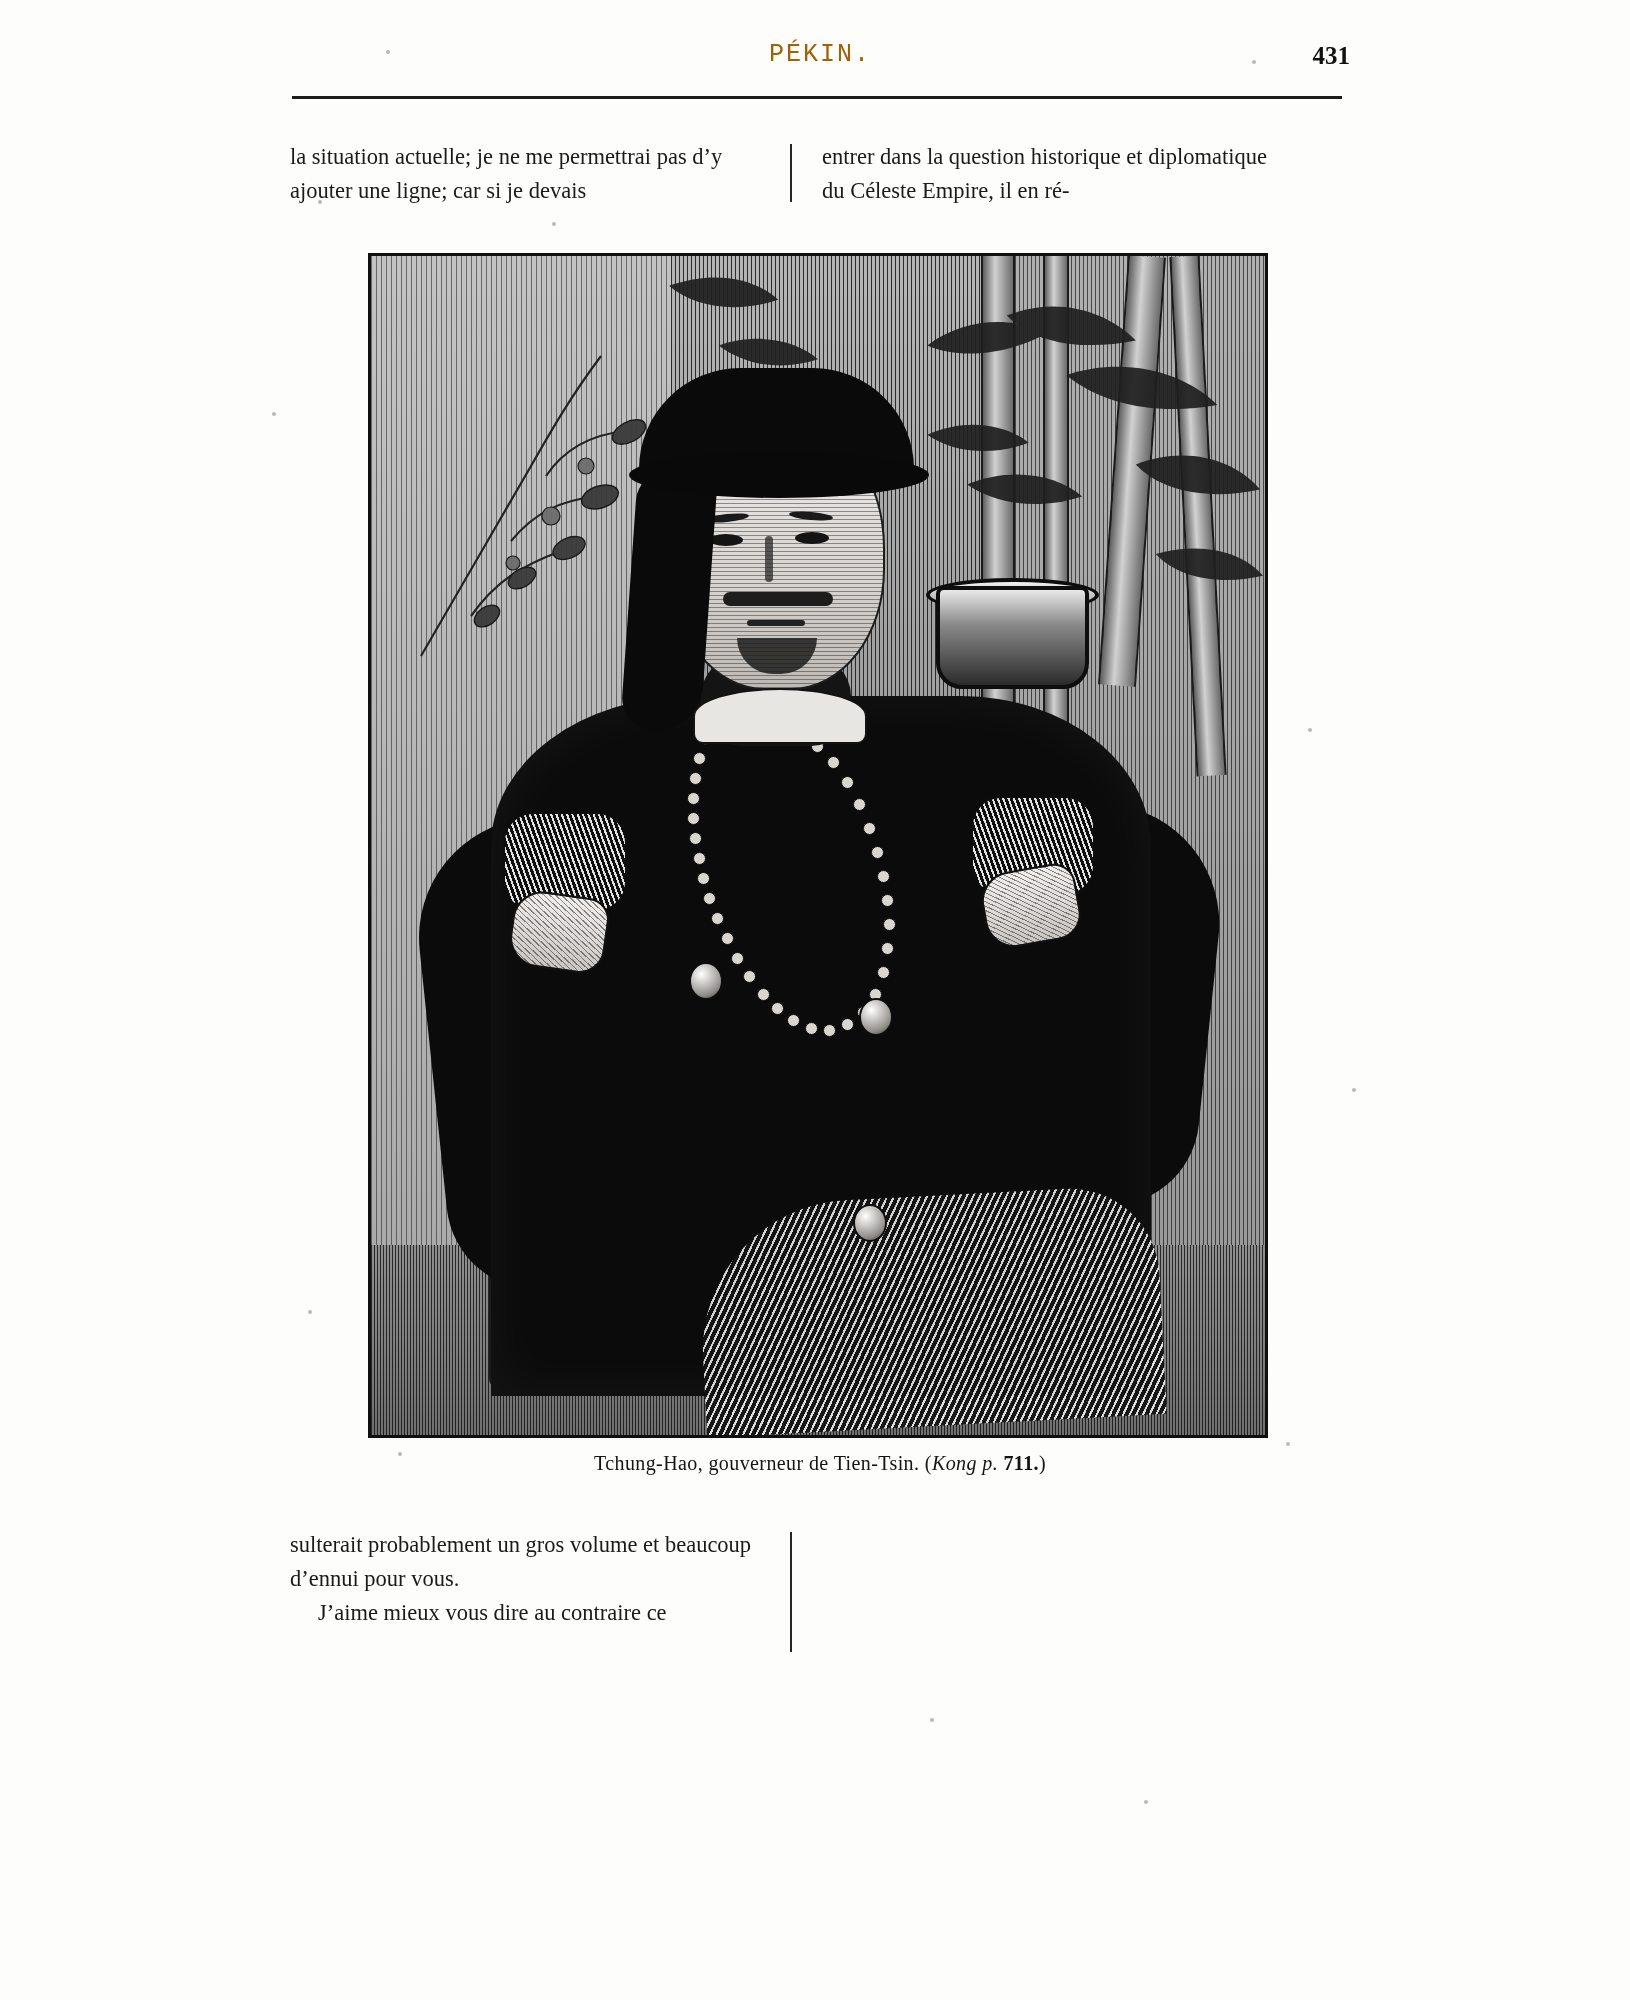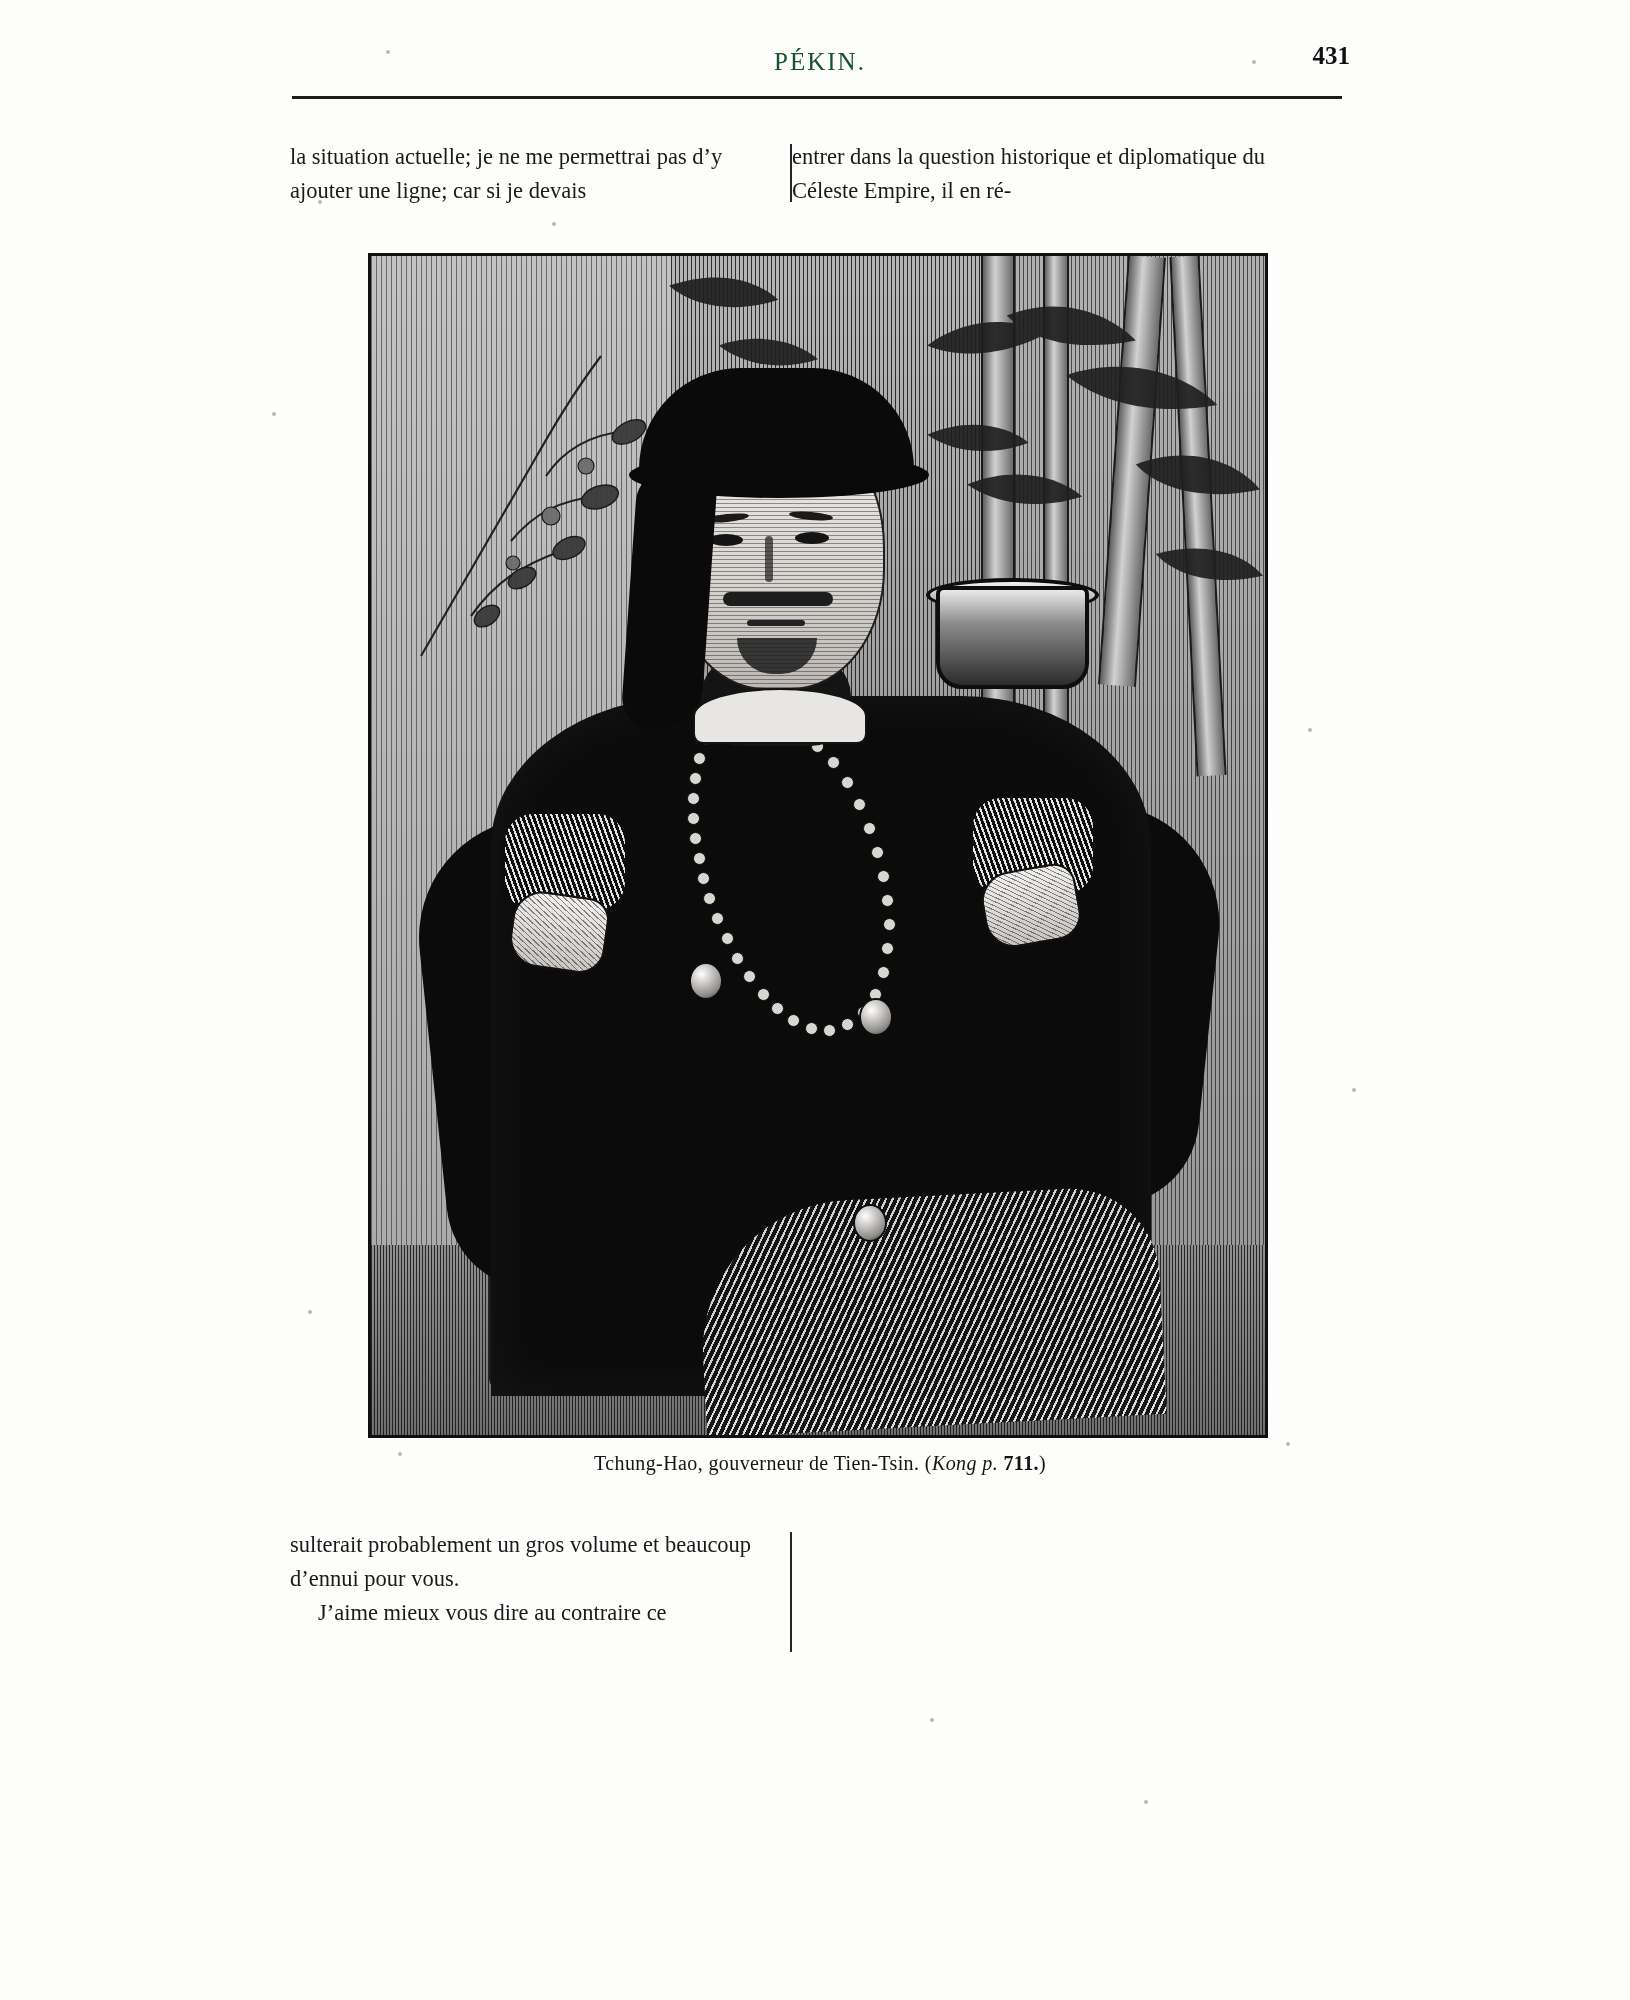--- a/index.html
+++ b/index.html
@@ -30,23 +30,22 @@
     top: 40px;
     height: 46px;
   }
   .header-title {
     position: absolute;
     left: 0;
     right: 0;
     text-align: center;
     font-size: 25px;
     letter-spacing: 2px;
-    font-family: Liberation Serif, serif;
-    color: #14532d;
-    margin-top: 8px;
+    font-family: Liberation Mono, monospace;
+    color: #a16207;
   }
   .header-page-number {
     position: absolute;
     right: 0;
     top: 2px;
     font-size: 25px;
     font-weight: bold;
     color: #111;
   }
   .header-rule {
@@ -69,21 +68,21 @@
   .col p {
     margin: 0;
     font-size: 22.5px;
     line-height: 34px;
     color: #1a1a1a;
     font-family: "Liberation Serif", serif;
   }
   .col p.indent { text-indent: 28px; }
 
   .col-left  { width: 500px; padding-right: 31px; }
-  .col-right { width: 500px; }
+  .col-right { width: 500px; padding-left: 30px; }
 
   .col-divider {
     width: 2px;
     background: #262626;
     align-self: stretch;
     margin: 4px 0 2px 0;
   }
 
   .block-top    { left: 290px; top: 140px; }
   .block-bottom { left: 290px; top: 1528px; }

